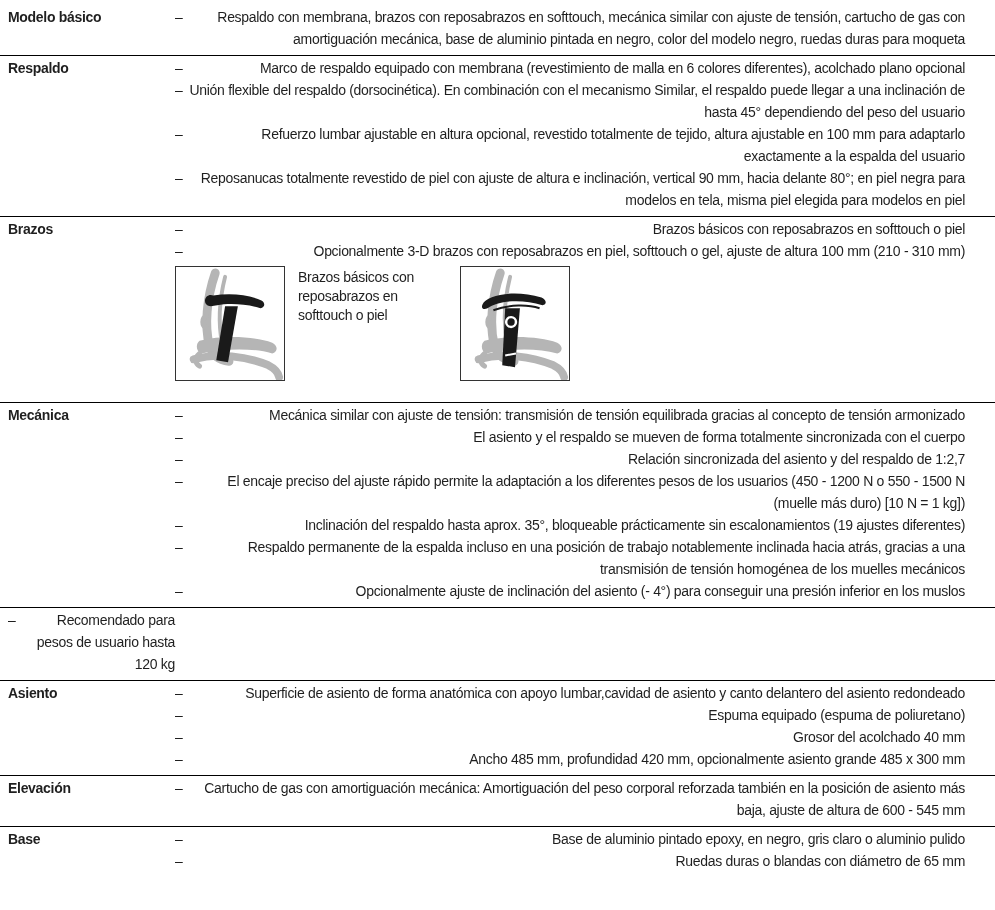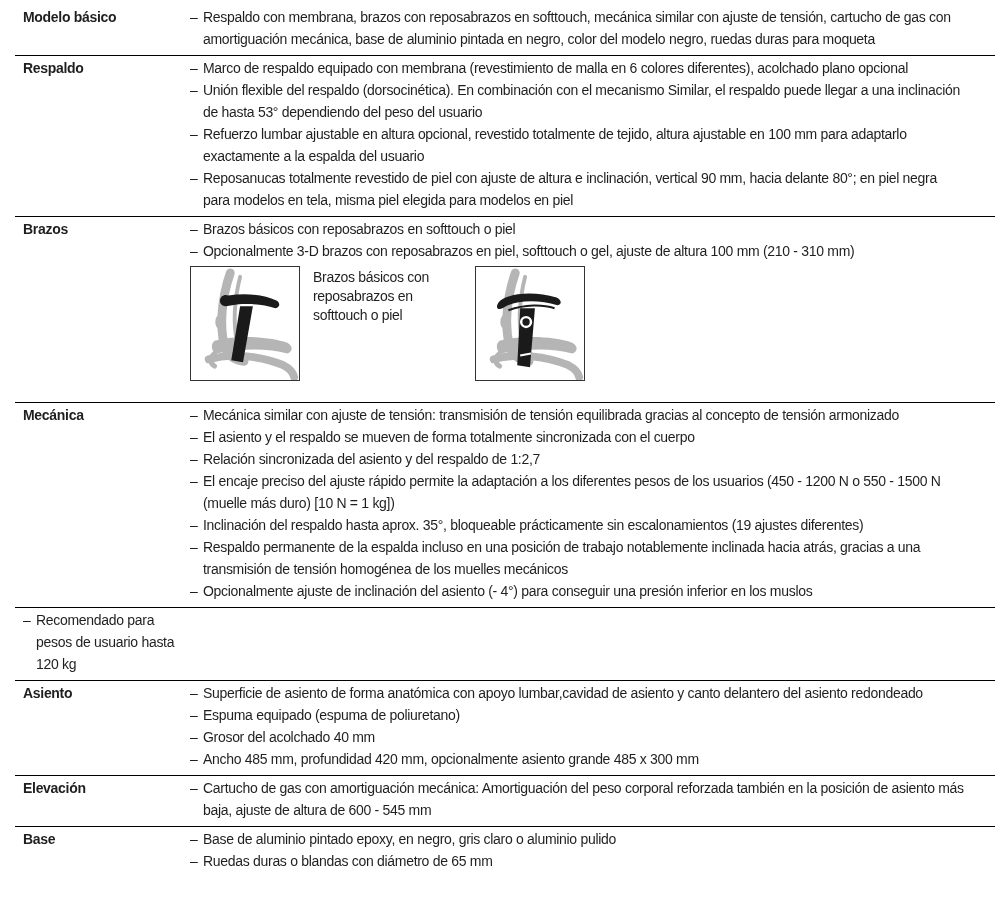--- a/index.html
+++ b/index.html
@@ -15,28 +15,27 @@
     width:995px;height:910px;overflow:hidden;background:#ffffff;
     font-family:"Liberation Sans",sans-serif;
     font-size:14px;line-height:22px;letter-spacing:-0.3px;
     color:var(--text-color);
   }
   .spec{
     display:grid;
     grid-template-columns:167px 1fr;
     padding:1px 30px 5px 8px;
     border-bottom:1px solid var(--divider-color);
-    margin-left:15px;
   }
   .spec:first-of-type{padding-top:6px;}
   .spec:last-of-type{border-bottom:none;}
   .label{font-weight:bold;}
   .bullet{display:flex;}
   .dash{width:13px;flex:none;}
-  .btxt{flex:1;}
+  .btxt{flex:1;text-align:right;}
   .figrow{display:flex;margin:4px 0 16px 0;}
   .figure{display:flex;margin-right:12px;}
   .figbox{
     width:110px;height:115px;flex:none;
     border:1px solid var(--figbox-border);
     background:#ffffff;
   }
   .figbox svg{display:block;width:100%;height:100%;}
   .figcap{width:150px;margin-left:13px;line-height:19px;padding-top:2px;}
 </style>
@@ -55,21 +54,21 @@
 
 <section class="spec">
   <div class="label">Respaldo</div>
   <div class="content">
     <div class="bullet">
       <span class="dash">–</span>
       <span class="btxt">Marco de respaldo equipado con membrana (revestimiento de malla en 6 colores diferentes), acolchado plano opcional</span>
     </div>
     <div class="bullet">
       <span class="dash">–</span>
-      <span class="btxt">Unión flexible del respaldo (dorsocinética). En combinación con el mecanismo Similar, el respaldo puede llegar a una inclinación de hasta 53° dependiendo del peso del usuario</span>
+      <span class="btxt">Unión flexible del respaldo (dorsocinética). En combinación con el mecanismo Similar, el respaldo puede llegar a una inclinación de hasta 45° dependiendo del peso del usuario</span>
     </div>
     <div class="bullet">
       <span class="dash">–</span>
       <span class="btxt">Refuerzo lumbar ajustable en altura opcional, revestido totalmente de tejido, altura ajustable en 100 mm para adaptarlo exactamente a la espalda del usuario</span>
     </div>
     <div class="bullet">
       <span class="dash">–</span>
       <span class="btxt">Reposanucas totalmente revestido de piel con ajuste de altura e inclinación, vertical 90 mm, hacia delante 80°; en piel negra para modelos en tela, misma piel elegida para modelos en piel</span>
     </div>
   </div>

